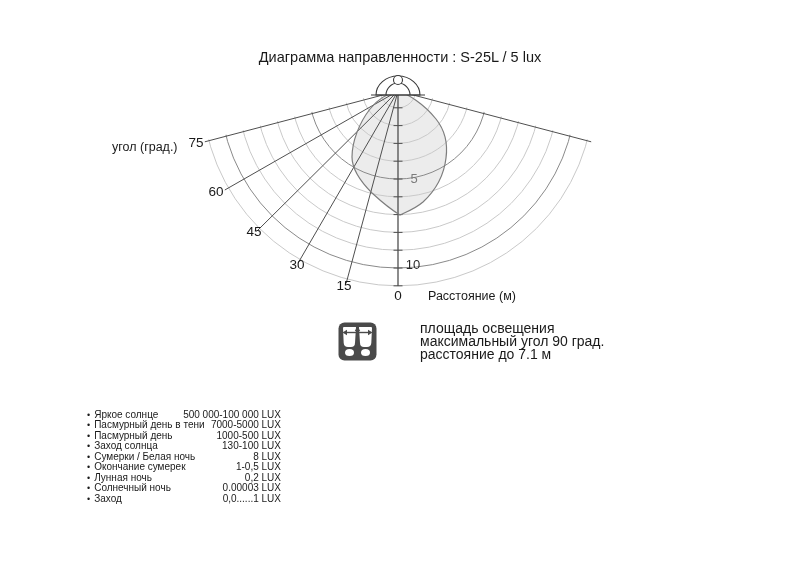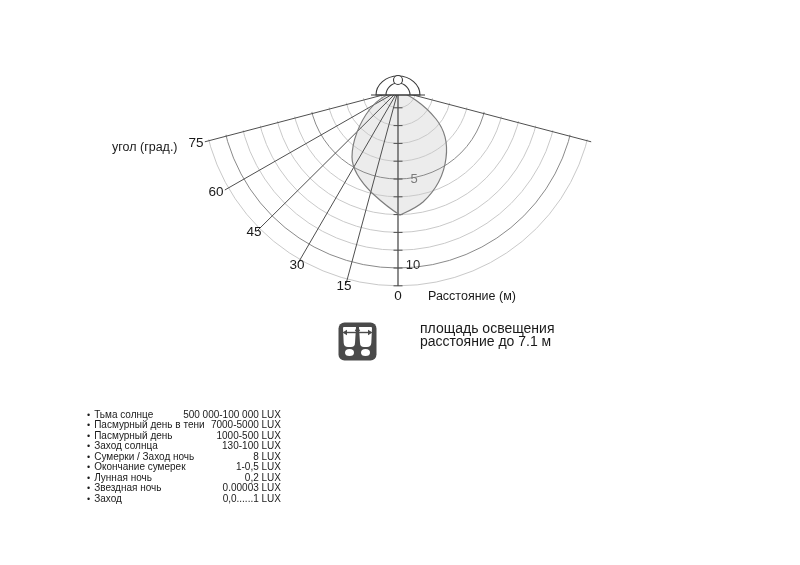--- a/index.html
+++ b/index.html
@@ -28,20 +28,21 @@
   .lux-row{display:flex;justify-content:space-between;white-space:nowrap;}
   .lux-name{display:flex;align-items:baseline;}
   .bullet{margin-right:4px;font-size:9px;}
   .lux-value{text-align:center;}
 </style>
 </head>
 <body>
 
 <div class="page">
 
+  <div class="title">Диаграмма направленности : S-25L / 5 lux</div>
 
   <svg class="diagram-svg" width="800" height="330" viewBox="0 0 800 330">
     <defs>
       <clipPath id="fanClip">
         <polygon points="398,89 195,143 195,400 601,400 601,143"></polygon>
       </clipPath>
     </defs>
 
     <path d="M398,91 C408,94 424,104 436,119 C444,129 448,143 446,158
          C444,175 436,190 423,202 C415,209 404,213 400,215
@@ -125,28 +126,29 @@
     <g fill="#4a4a4a">
       <polygon points="19.5,4.5 16.8,9 22.2,9"></polygon>
       <polygon points="19.5,25.5 16.8,21 22.2,21"></polygon>
       <polygon points="4.5,10.5 9,7.8 9,13.2"></polygon>
       <polygon points="34.5,10.5 30,7.8 30,13.2"></polygon>
     </g>
   </svg>
 
   <div class="coverage-note">
     <div>площадь освещения</div>
+    <div>максимальный угол 90 град.</div>
     <div>расстояние до 7.1 м</div>
   </div>
 
   <div class="lux-list">
     <div class="lux-row">
       <span class="lux-name">
           <span class="bullet">•</span>
-          <span>Тьма солнце</span>
+          <span>Яркое солнце</span>
         </span>
       <span class="lux-value">500 000-100 000 LUX</span>
     </div>
     <div class="lux-row">
       <span class="lux-name">
           <span class="bullet">•</span>
           <span>Пасмурный день в тени</span>
         </span>
       <span class="lux-value">7000-5000 LUX</span>
     </div>
@@ -160,42 +162,42 @@
     <div class="lux-row">
       <span class="lux-name">
           <span class="bullet">•</span>
           <span>Заход солнца</span>
         </span>
       <span class="lux-value">130-100 LUX</span>
     </div>
     <div class="lux-row">
       <span class="lux-name">
           <span class="bullet">•</span>
-          <span>Сумерки / Заход ночь</span>
+          <span>Сумерки / Белая ночь</span>
         </span>
       <span class="lux-value">8 LUX</span>
     </div>
     <div class="lux-row">
       <span class="lux-name">
           <span class="bullet">•</span>
           <span>Окончание сумерек</span>
         </span>
       <span class="lux-value">1-0,5 LUX</span>
     </div>
     <div class="lux-row">
       <span class="lux-name">
           <span class="bullet">•</span>
           <span>Лунная ночь</span>
         </span>
       <span class="lux-value">0,2 LUX</span>
     </div>
     <div class="lux-row">
       <span class="lux-name">
           <span class="bullet">•</span>
-          <span>Звездная ночь</span>
+          <span>Солнечный ночь</span>
         </span>
       <span class="lux-value">0.00003 LUX</span>
     </div>
     <div class="lux-row">
       <span class="lux-name">
           <span class="bullet">•</span>
           <span>Заход</span>
         </span>
       <span class="lux-value">0,0......1 LUX</span>
     </div>

